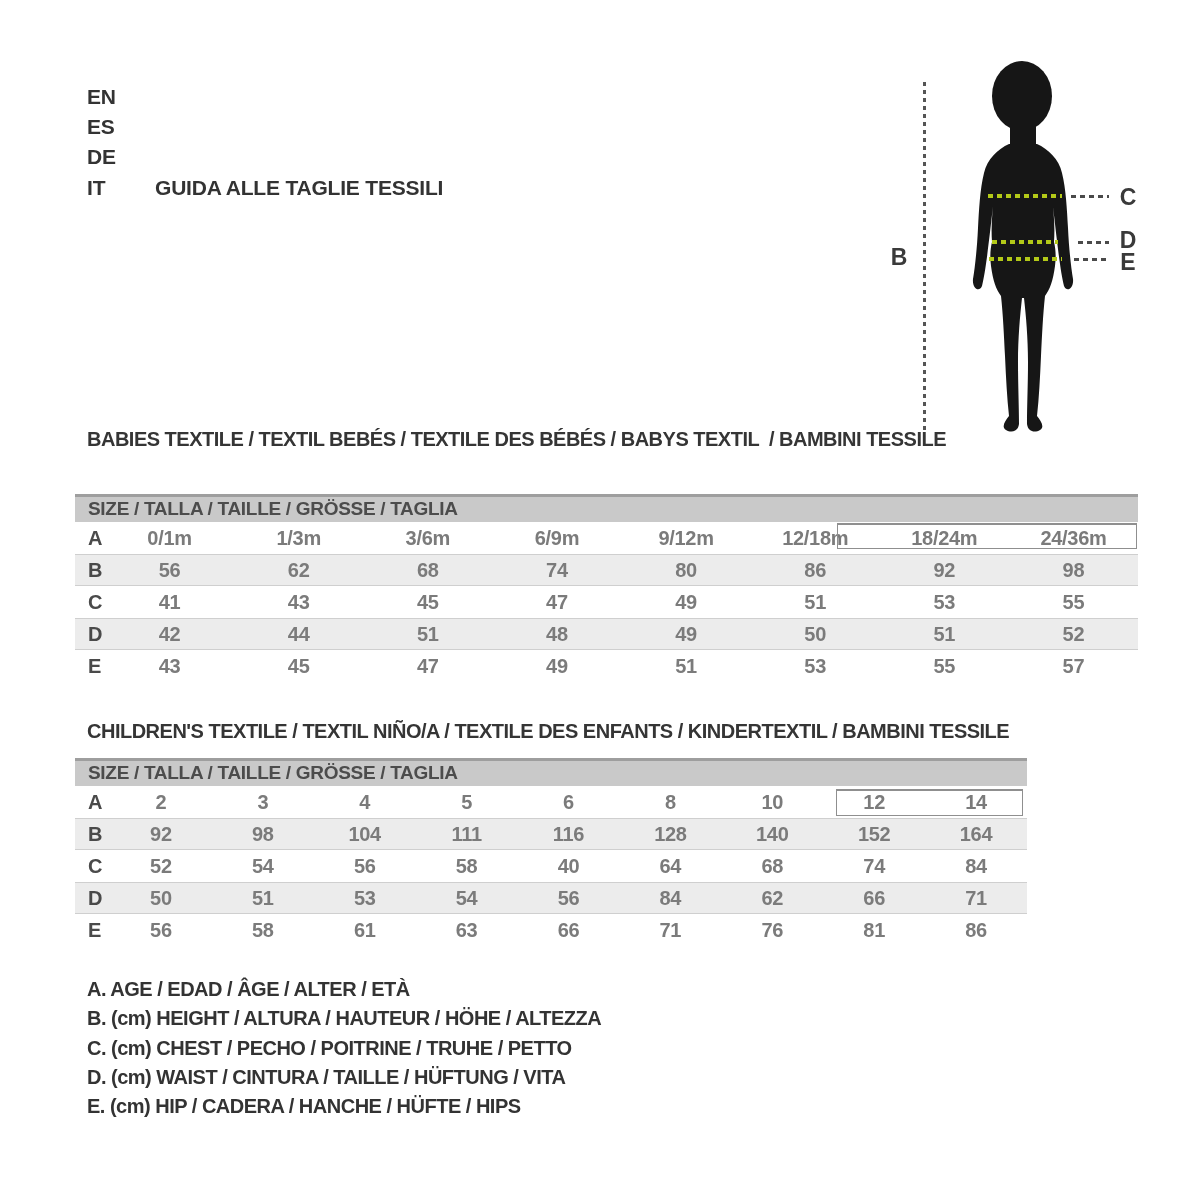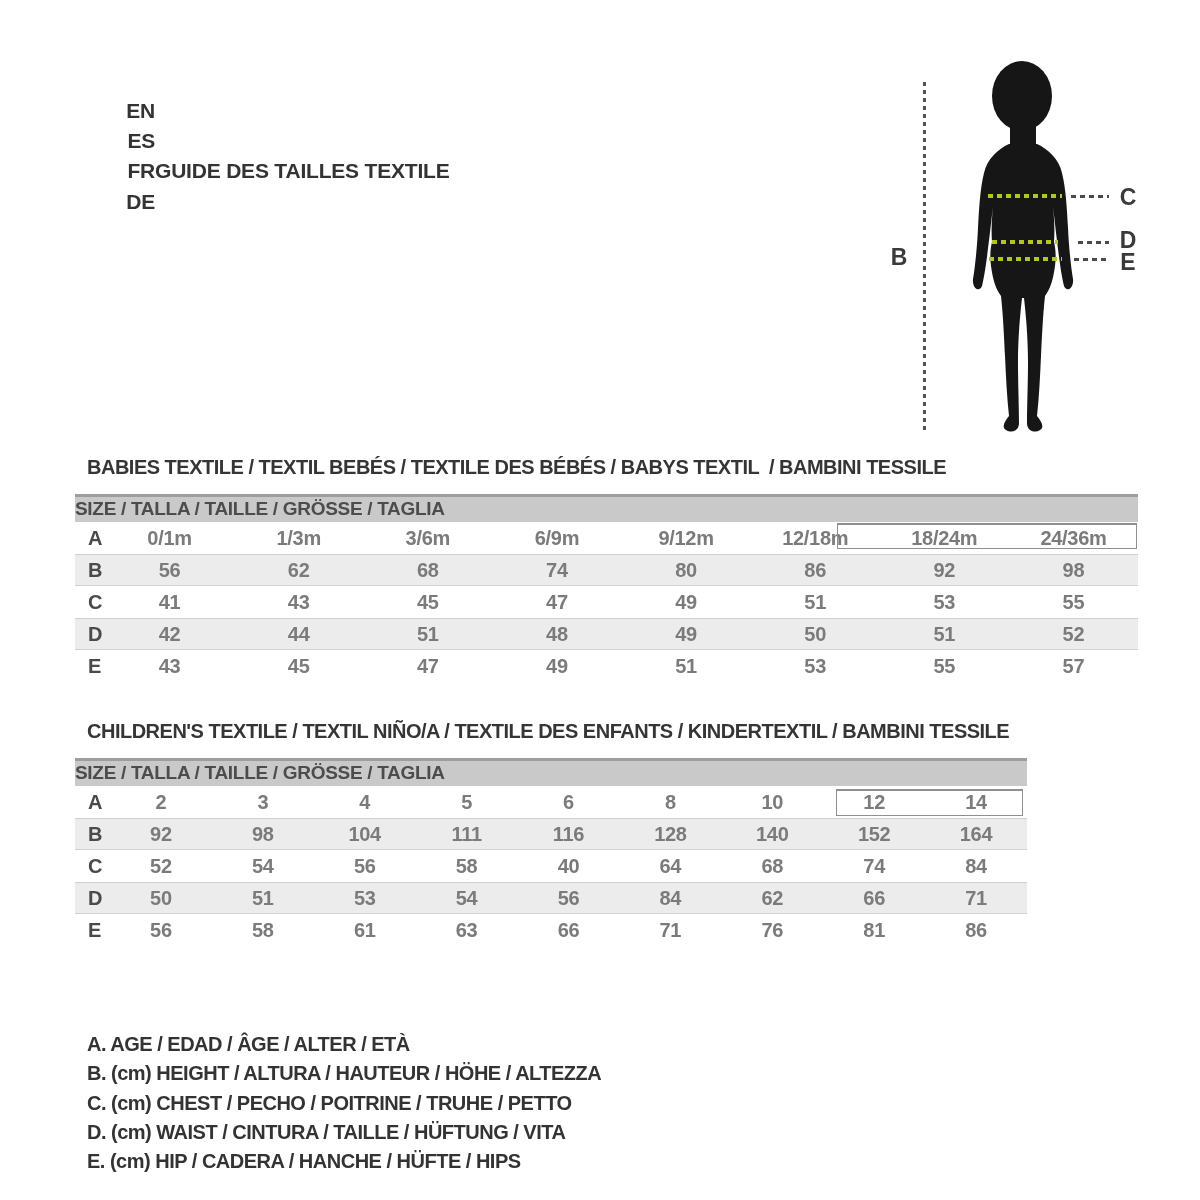--- a/index.html
+++ b/index.html
@@ -1,71 +1,71 @@
 <!DOCTYPE html>
 <html><head>
 <meta charset="utf-8">
 <style>
   html,body{margin:0;padding:0;background:#ffffff;}
   .canvas{
     position:relative;width:1200px;height:1200px;background:#ffffff;overflow:hidden;
     font-family:"Liberation Sans", sans-serif;color:#333;
   }
   
-  .lang{position:absolute;left:87px;top:96px;text-align:right;}
+  .lang{position:absolute;left:87px;top:82px;}
   .lang-row{display:grid;grid-template-columns:68px auto;line-height:30.2px;}
   .lang-code,.lang-label{font-size:21px;font-weight:bold;color:#333;letter-spacing:-0.2px;white-space:pre;}
   
   .vdash{position:absolute;left:923px;top:82px;width:3px;height:350px;
     background-image:repeating-linear-gradient(180deg,#555 0 4px,transparent 4px 8px);}
   .hgreen{position:absolute;height:4px;
     background-image:repeating-linear-gradient(90deg,#b3c918 0 5px,transparent 5px 9px);}
   .hblack{position:absolute;height:3px;
     background-image:repeating-linear-gradient(90deg,#4a4a4a 0 5px,transparent 5px 9px);}
   .mlabel{position:absolute;width:26px;text-align:center;font-size:23px;font-weight:bold;color:#3a3a3a;}
   .sil{position:absolute;left:960px;top:56px;}
   
   .sec-title{position:absolute;left:87px;font-size:20px;font-weight:bold;color:#353535;
     letter-spacing:-0.5px;white-space:pre;}
   
   .table{position:absolute;left:75px;}
   .size-bar{box-sizing:border-box;height:28px;background:#c9c9c9;border-top:3px solid #9e9e9e;
-    font-size:19px;font-weight:bold;color:#4c4c4c;line-height:24px;
+    padding-left:13px;font-size:19px;font-weight:bold;color:#4c4c4c;line-height:24px;
     letter-spacing:-0.3px;white-space:pre;}
   .trow{display:grid;align-items:center;height:32px;box-sizing:border-box;}
   .btable .trow{grid-template-columns:30px repeat(8,1fr);}
   .ctable .trow{grid-template-columns:35px repeat(9,1fr);}
   .stripe{background:#ececec;border-top:1px solid #cfcfcf;border-bottom:1px solid #cfcfcf;}
   .rlabel{padding-left:13px;font-size:20px;font-weight:bold;color:#4a4a4a;}
   .tcell{text-align:center;font-size:20px;font-weight:bold;color:#7b7b7b;letter-spacing:-0.3px;}
   .hl-box{position:absolute;box-sizing:border-box;border:1px solid #8f8f8f;border-top-width:2px;
     background:transparent;pointer-events:none;}
   
-  .legend{position:absolute;left:87px;top:1030px;}
+  .legend{position:absolute;left:87px;top:975px;}
   .legend-line{font-size:20px;font-weight:bold;color:#333;line-height:29.3px;
     letter-spacing:-0.5px;white-space:pre;}
 </style>
 </head>
 <body>
 
 <div class="canvas">
 
   <section class="lang">
     <div class="lang-row">
       <span class="lang-code">EN</span>
     </div>
     <div class="lang-row">
       <span class="lang-code">ES</span>
     </div>
     <div class="lang-row">
-      <span class="lang-code">FR</span>
-      <span class="lang-label">GUIDE DES TAILLES TEXTILE</span>
-    </div>
-    <div class="lang-row">
       <span class="lang-code">DE</span>
+    </div>
+    <div class="lang-row">
+      <span class="lang-code">IT</span>
+      <span class="lang-label">GUIDA ALLE TAGLIE TESSILI</span>
     </div>
   </section>
 
   <div class="vdash"></div>
   <span class="mlabel" style="left:886px;top:244px;">B</span>
 
   <svg class="sil" width="130" height="380" viewBox="0 0 130 380">
     <g fill="#161616">
       <ellipse cx="62" cy="40" rx="30" ry="35"></ellipse>
       <rect x="50" y="62" width="26" height="30"></rect>
@@ -105,21 +105,21 @@
   <div class="hgreen" style="left:988px;top:194px;width:74px;"></div>
   <div class="hgreen" style="left:992px;top:240px;width:66px;"></div>
   <div class="hgreen" style="left:989px;top:257px;width:73px;"></div>
   <div class="hblack" style="left:1071px;top:195px;width:38px;"></div>
   <div class="hblack" style="left:1078px;top:241px;width:31px;"></div>
   <div class="hblack" style="left:1074px;top:258px;width:35px;"></div>
   <span class="mlabel" style="left:1115px;top:184px;">C</span>
   <span class="mlabel" style="left:1115px;top:227px;">D</span>
   <span class="mlabel" style="left:1115px;top:249px;">E</span>
 
-  <div class="sec-title" style="top:456px;text-align:center;">BABIES TEXTILE / TEXTIL BEBÉS / TEXTILE DES BÉBÉS / BABYS TEXTIL  / BAMBINI TESSILE</div>
+  <div class="sec-title" style="top:428px;text-align:center;">BABIES TEXTILE / TEXTIL BEBÉS / TEXTILE DES BÉBÉS / BABYS TEXTIL  / BAMBINI TESSILE</div>
 
   <div class="table btable" style="top:494px;width:1063px;">
     <div class="size-bar">SIZE / TALLA / TAILLE / GRÖSSE / TAGLIA</div>
 
     <div class="trow">
       <div class="rlabel">A</div>
       <div class="tcell">0/1m</div>
       <div class="tcell">1/3m</div>
       <div class="tcell">3/6m</div>
       <div class="tcell">6/9m</div>

